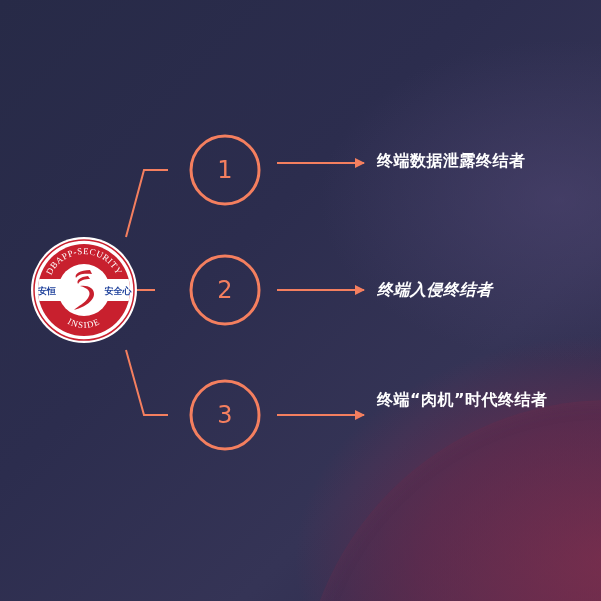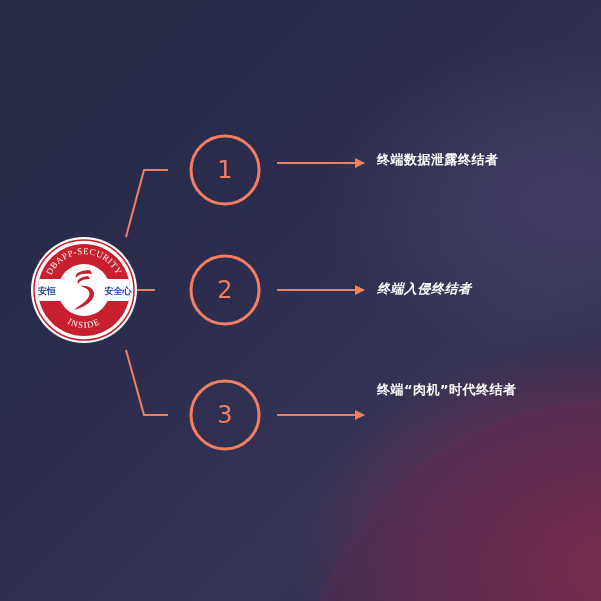--- a/index.html
+++ b/index.html
@@ -22,21 +22,21 @@
       radial-gradient(1px 1px at 110px 15px, #b06aa0 50%, transparent 51%),
       radial-gradient(1px 1px at 150px 60px, #c07ab0 50%, transparent 51%),
       radial-gradient(1px 1px at 85px 120px, #b06aa0 50%, transparent 51%);
     background-size: 170px 140px;
     -webkit-mask-image: radial-gradient(ellipse 380px 260px at 560px 560px, #000 40%, transparent 80%);
     mask-image: radial-gradient(ellipse 380px 260px at 560px 560px, #000 40%, transparent 80%);
   }
   svg.lines { position:absolute; left:0; top:0; }
   .num { position:absolute; width:70px; height:70px; line-height:70px; text-align:center;
     color:#f47f5f; font-size:24px; font-weight:500; }
-  .label { position:absolute; color:#ffffff; font-size:13px; font-weight:bold; letter-spacing:0.5px; white-space:nowrap; }
+  .label { position:absolute; color:#ffffff; font-size:16px; font-weight:bold; letter-spacing:0.5px; white-space:nowrap; }
   .badge { position:absolute; left:30px; top:236px; width:108px; height:108px; }
 </style>
 </head>
 <body>
 
 <div class="bg"></div>
 <div class="planet"></div>
 <div class="stars"></div>
 
 <svg class="lines" width="601" height="601">
@@ -86,13 +86,13 @@
     <path d="M50,50 C58,52 62,56 58,62 C55,67 48,70 44,74 C52,72 64,66 64,58 C64,52 58,49 50,50 Z"></path>
   </g>
 </svg>
 
 <div class="num" style="left:190px; top:135px;">1</div>
 <div class="num" style="left:190px; top:255px;">2</div>
 <div class="num" style="left:190px; top:380px;">3</div>
 
 <div class="label" style="left:377px; top:151px;">终端数据泄露终结者</div>
 <div class="label" style="left:377px; top:280px;font-style:italic;">终端入侵终结者</div>
-<div class="label" style="left:377px; top:381px;">终端“肉机”时代终结者</div>
+<div class="label" style="left:377px; top:390px;">终端“肉机”时代终结者</div>
 
 </body></html>

